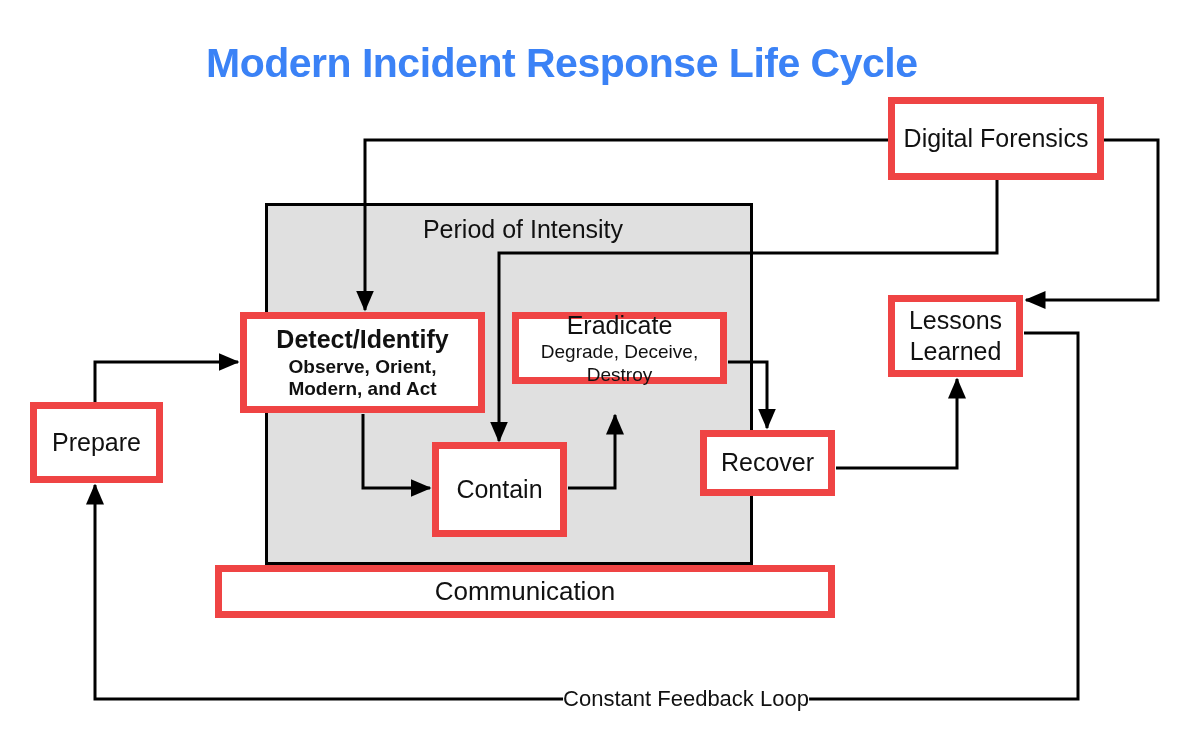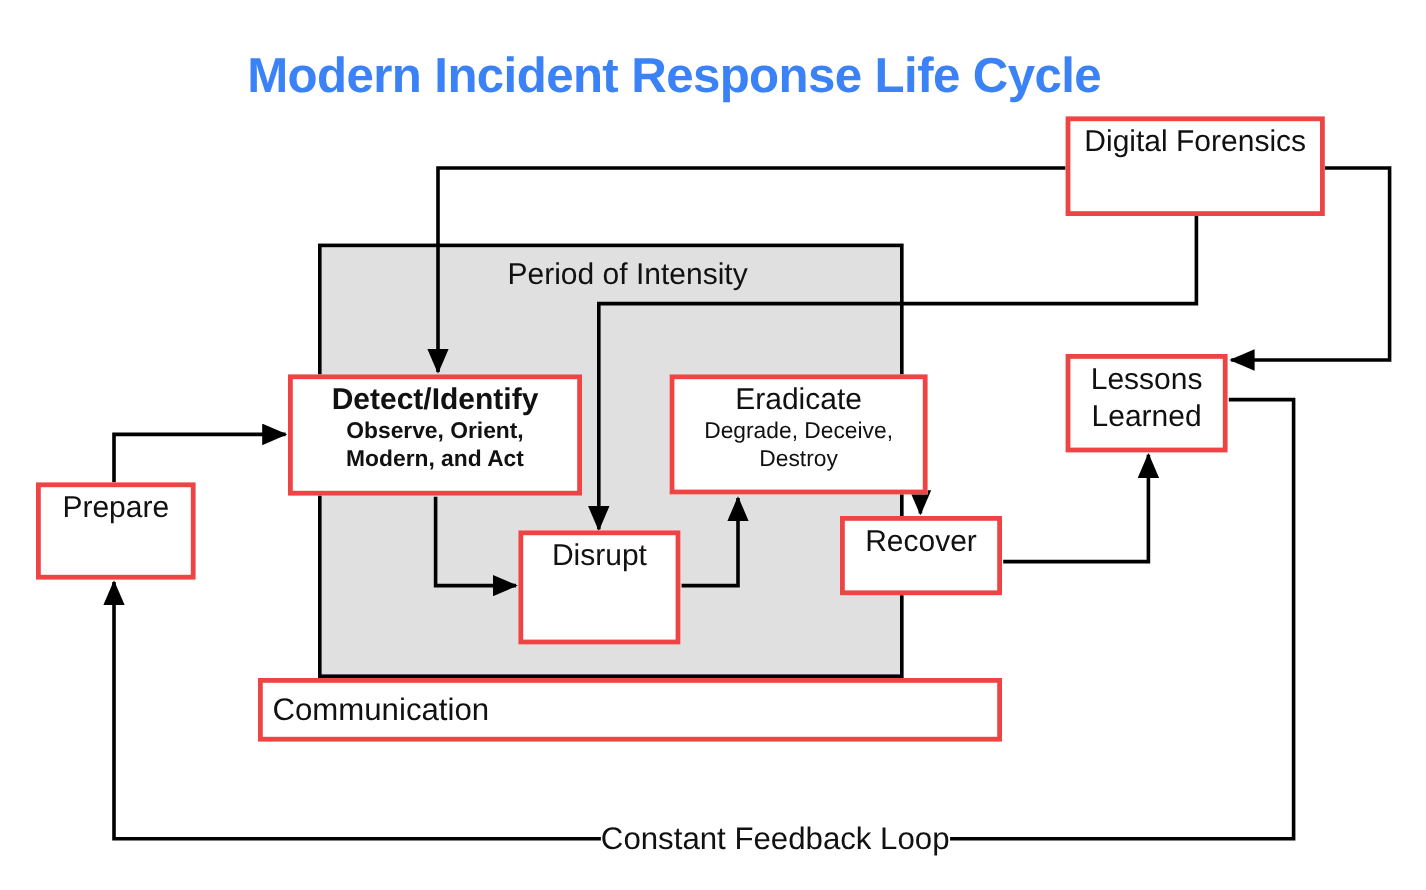--- a/index.html
+++ b/index.html
@@ -39,50 +39,50 @@
   .edge-layer{
     position:absolute;
     left:0;top:0;
     width:1188px;height:742px;
     z-index:2;
     pointer-events:none;
   }
   .node{
     position:absolute;
     background:#ffffff;
-    border:4px solid #ef4444;
+    border:7px solid #ef4444;
     box-sizing:border-box;
     display:flex;
     flex-direction:column;
     align-items:center;
-    justify-content:flex-start;
+    justify-content:center;
     text-align:center;
     z-index:3;
     padding:2px 8px;
   }
   .node-label{font-size:25px;line-height:1.25;}
   .node-sublabel{font-size:19px;line-height:1.18;}
   .node-prepare{left:30px;top:402px;width:133px;height:81px;}
   .node-detect{left:240px;top:312px;width:245px;height:101px;font-weight:bold;}
-  .node-eradicate{left:512px;top:312px;width:215px;height:100px;margin-left:46px;}
+  .node-eradicate{left:512px;top:312px;width:215px;height:72px;}
   .node-contain{left:432px;top:442px;width:135px;height:95px;}
   .node-recover{left:700px;top:430px;width:135px;height:66px;}
   .node-lessons{left:888px;top:295px;width:135px;height:82px;}
   .node-forensics{left:888px;top:97px;width:216px;height:83px;}
   .node-communication{
     left:215px;top:565px;width:620px;height:53px;
     flex-direction:row;
   }
   .node-communication .node-label{font-size:26px;}
   .feedback-label{
     position:absolute;
-    left:646px;top:699px;
+    left:686px;top:699px;
     transform:translate(-50%,-50%);
     background:#ffffff;
-    font-size:26px;
+    font-size:22px;
     white-space:nowrap;
     z-index:3;
     padding:0;
   }
 </style>
 </head>
 <body>
 
 <div class="canvas">
 
@@ -117,21 +117,21 @@
     <div class="node-label">Detect/Identify</div>
     <div class="node-sublabel">Observe, Orient, Modern, and Act</div>
   </div>
 
   <div class="node node-eradicate">
     <div class="node-label">Eradicate</div>
     <div class="node-sublabel">Degrade, Deceive, Destroy</div>
   </div>
 
   <div class="node node-contain">
-    <div class="node-label">Disrupt</div>
+    <div class="node-label">Contain</div>
   </div>
 
   <div class="node node-recover">
     <div class="node-label">Recover</div>
   </div>
 
   <div class="node node-lessons">
     <div class="node-label">Lessons Learned</div>
   </div>
 

